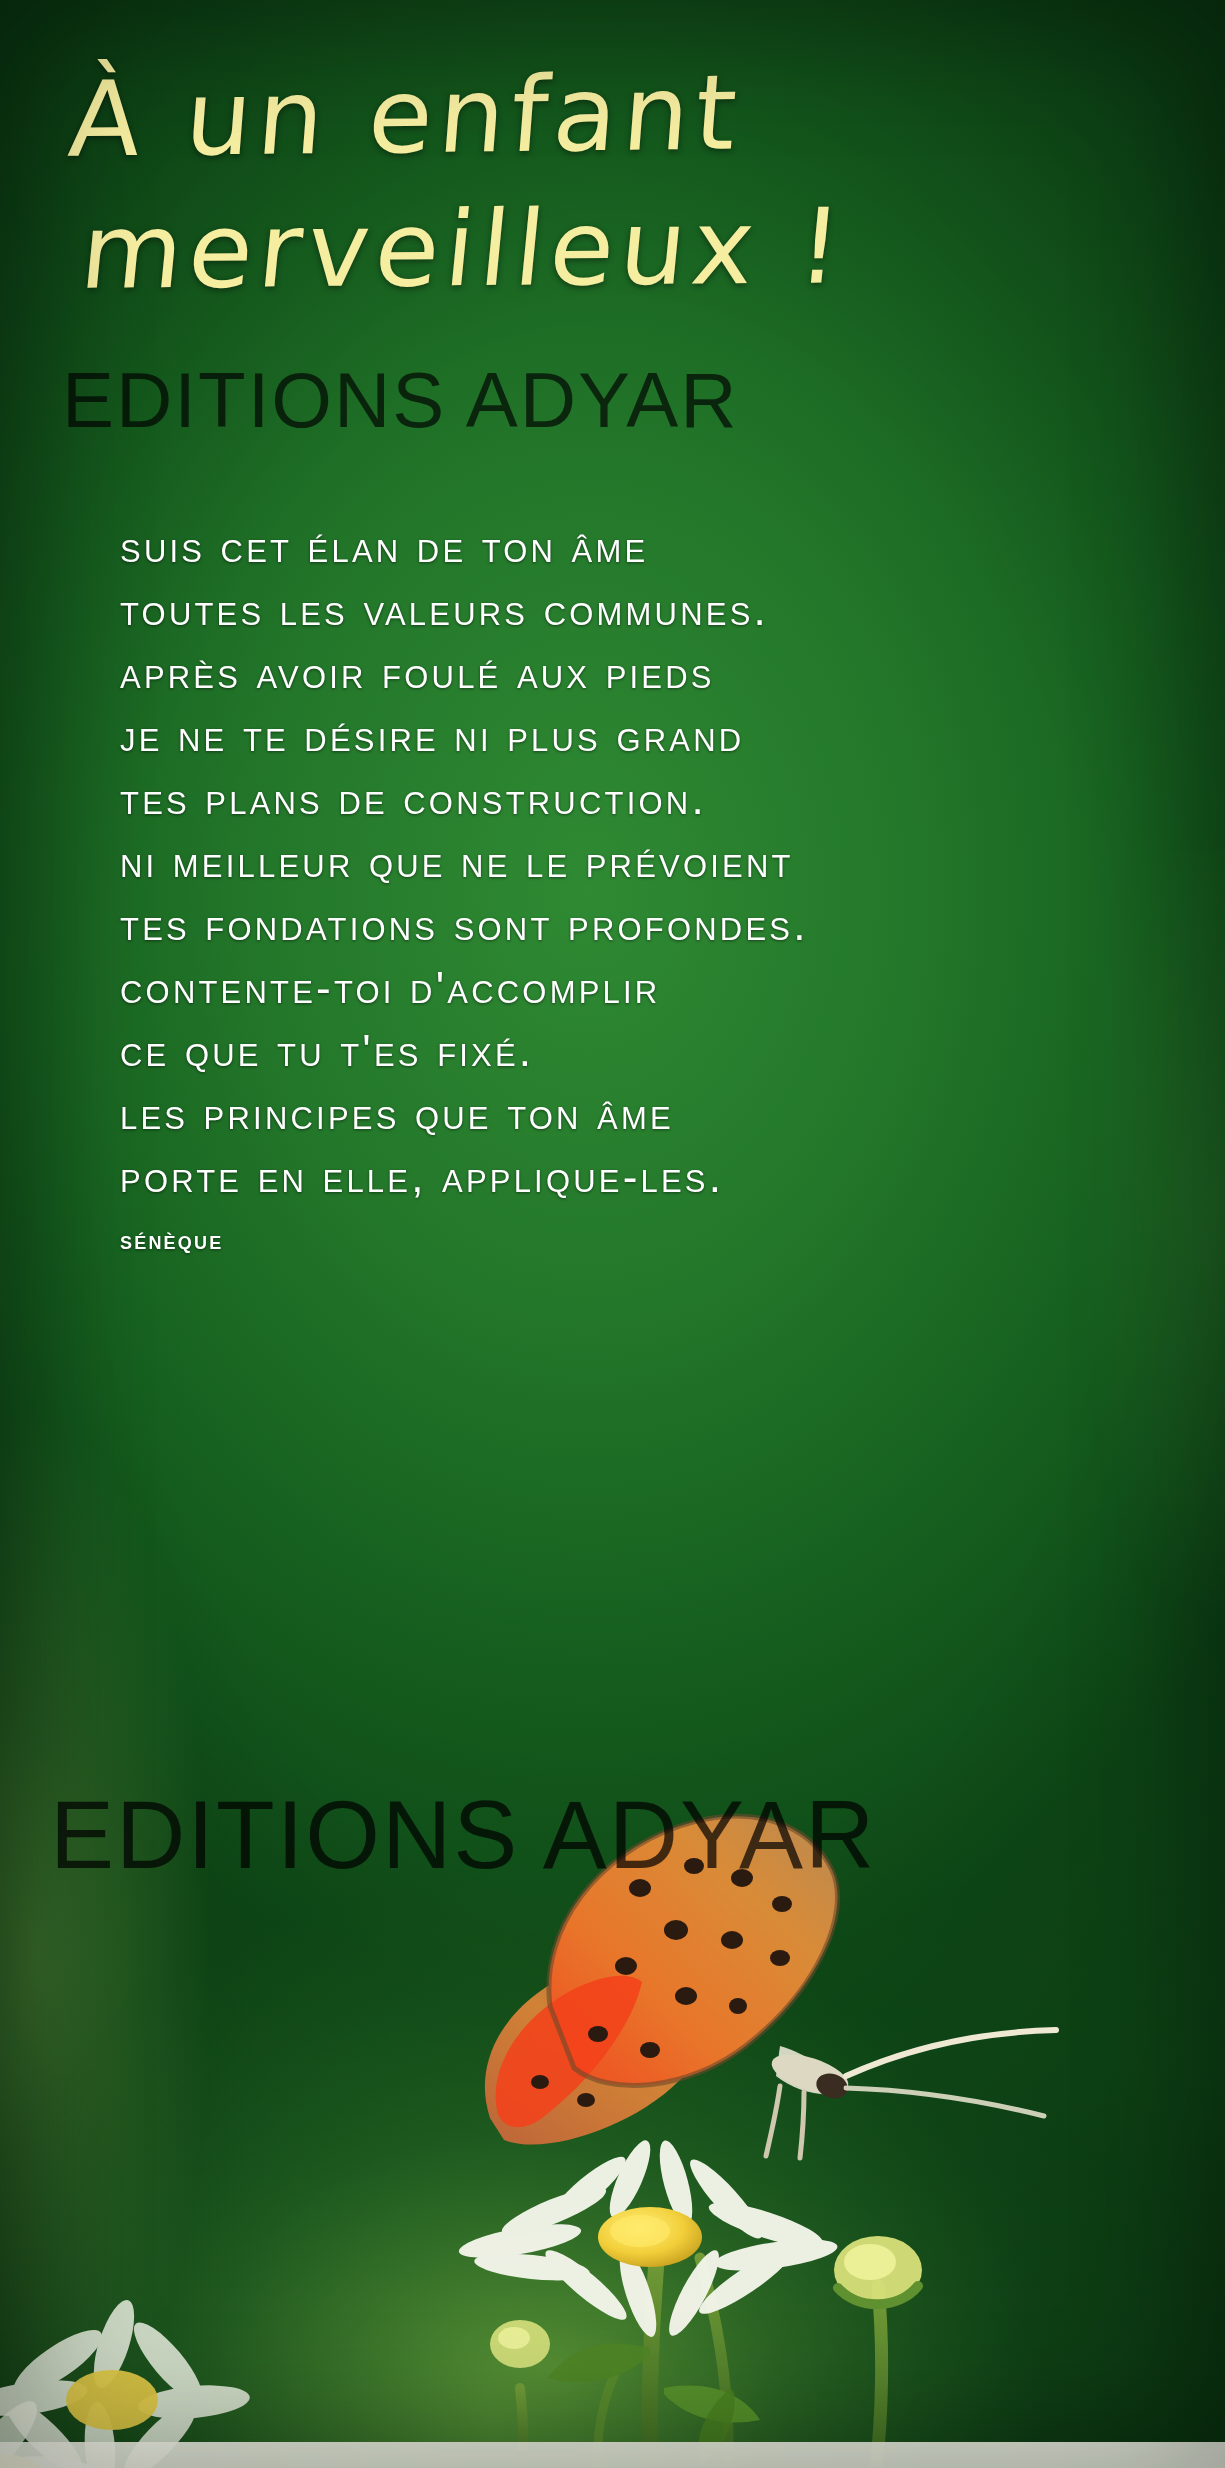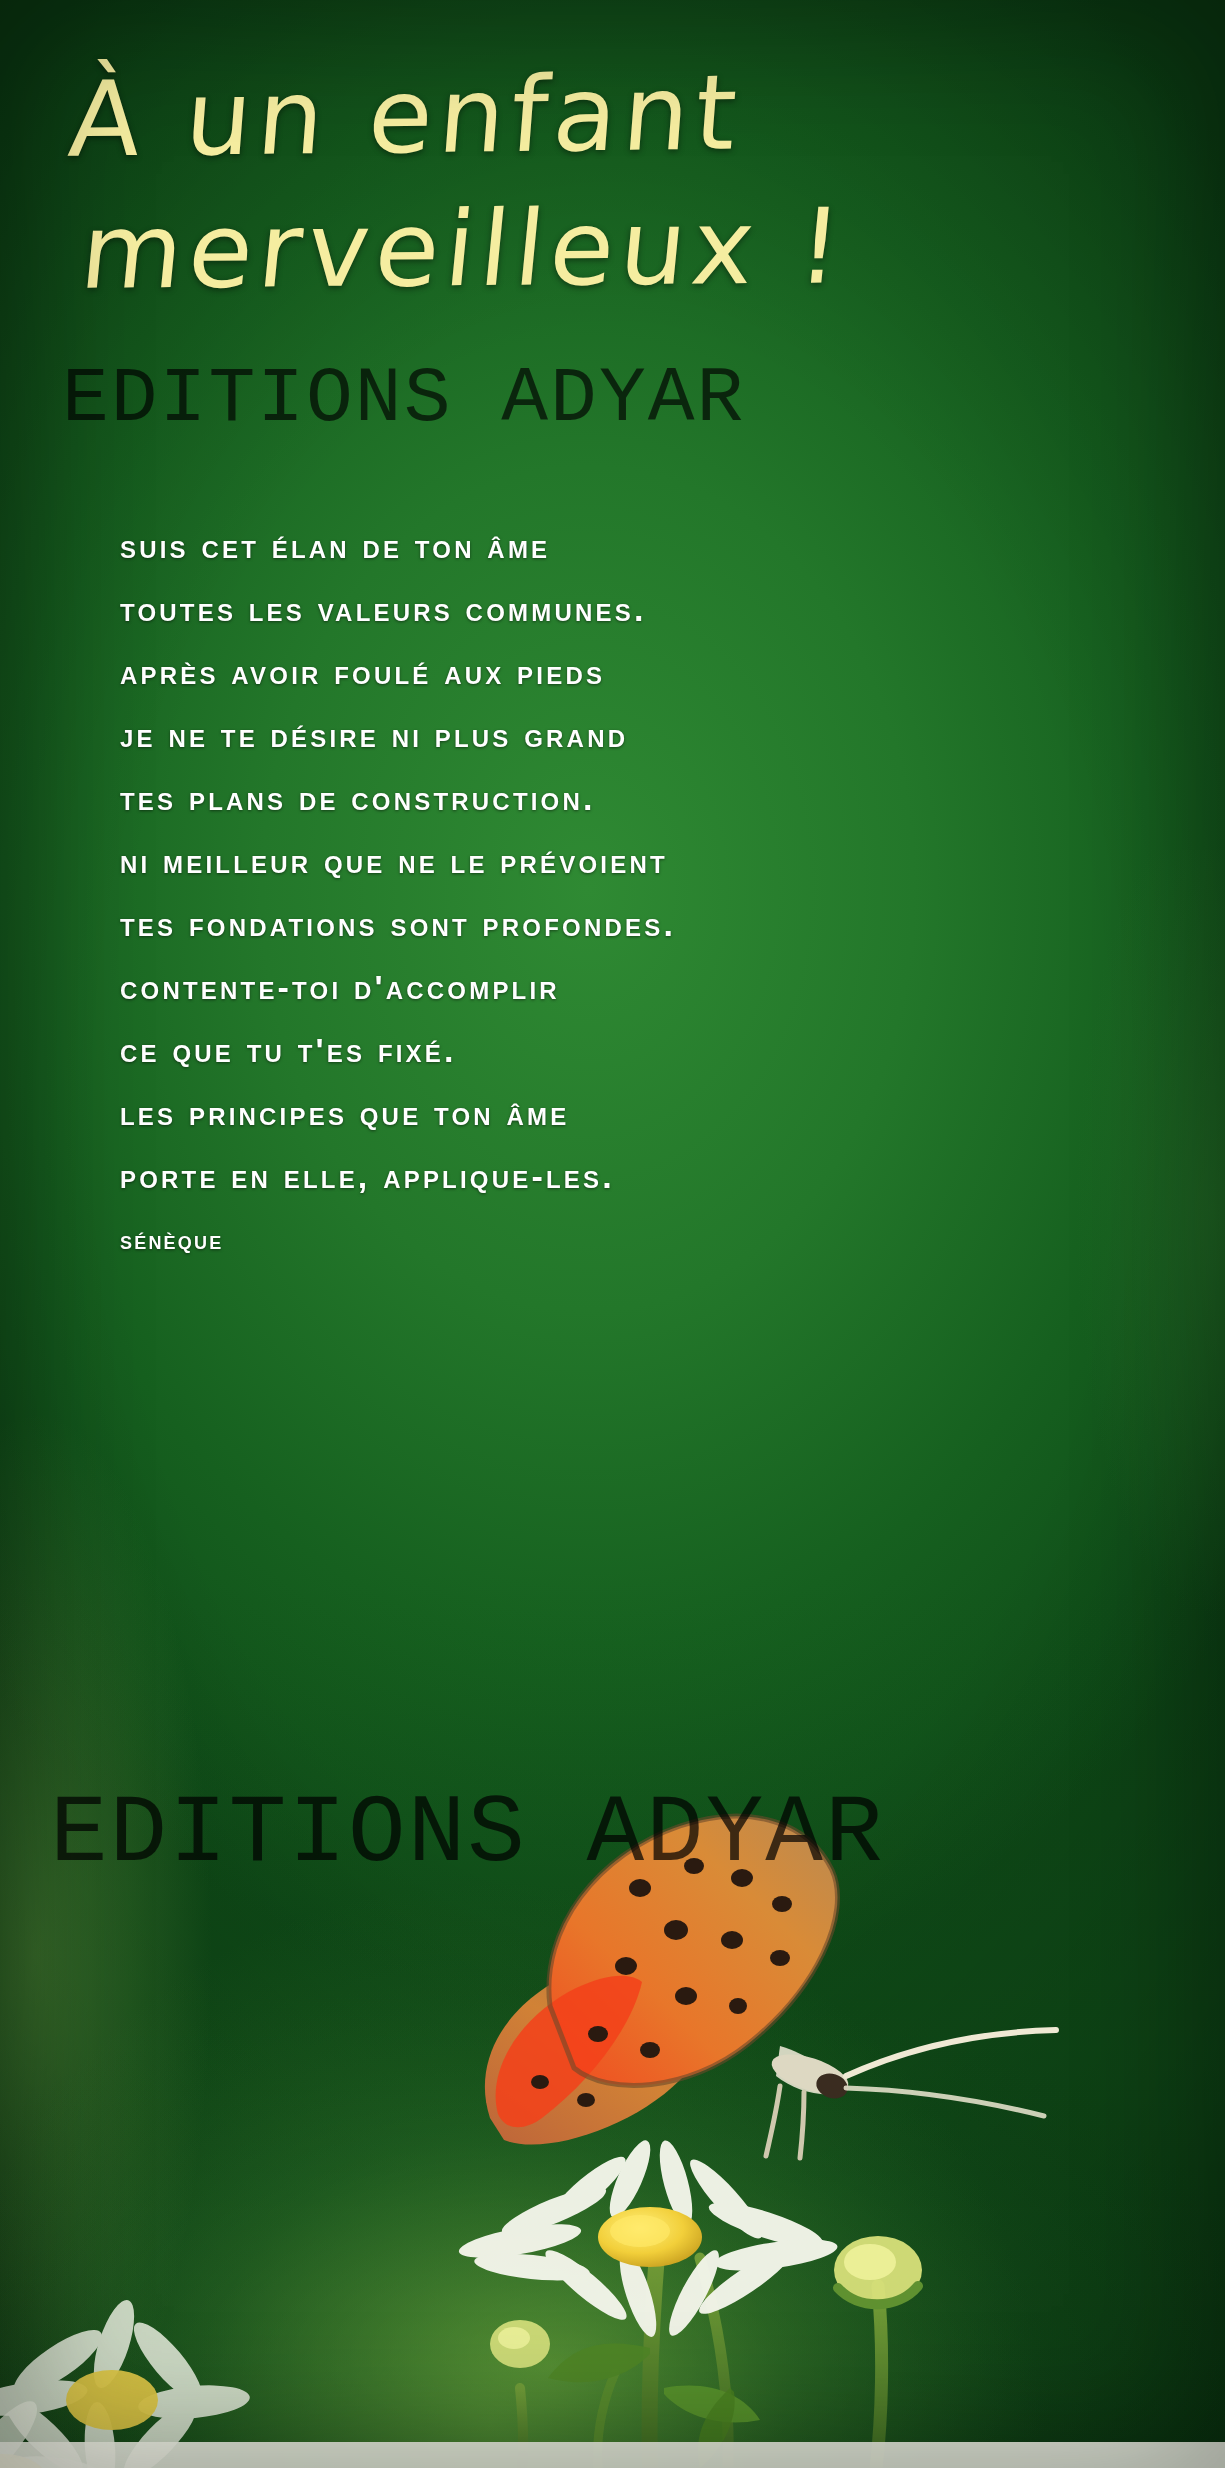--- a/index.html
+++ b/index.html
@@ -88,22 +88,22 @@
   
   .poem {
     position: absolute;
     left: 120px;
     top: 515px;
     width: 960px;
     color: #ffffff;
   }
   .poem-line {
     font-family: "Liberation Sans", sans-serif;
-    font-weight: bold;
-    font-size: 34px;
+    font-weight: normal;
+    font-size: 44px;
     letter-spacing: 3.2px;
     line-height: 63px;
     font-variant: small-caps;
     text-transform: lowercase;
     text-shadow: 0 1px 3px rgba(0,0,0,0.5);
     white-space: nowrap;
   }
   .attribution {
     margin-top: 18px;
     font-family: "Liberation Sans", sans-serif;
@@ -112,21 +112,21 @@
     letter-spacing: 2.2px;
     font-variant: small-caps;
     text-transform: lowercase;
     color: #ffffff;
     text-shadow: 0 1px 3px rgba(0,0,0,0.5);
   }
 
   
   .watermark {
     position: absolute;
-    font-family: Liberation Mono, monospace;
+    font-family: Liberation Sans, sans-serif;
     color: rgba(0,0,0,0.78);
     letter-spacing: 2px;
     white-space: nowrap;
     pointer-events: none;
   }
   .watermark-top {
     left: 62px;
     top: 355px;
     font-size: 78px;
     opacity: 0.85;

